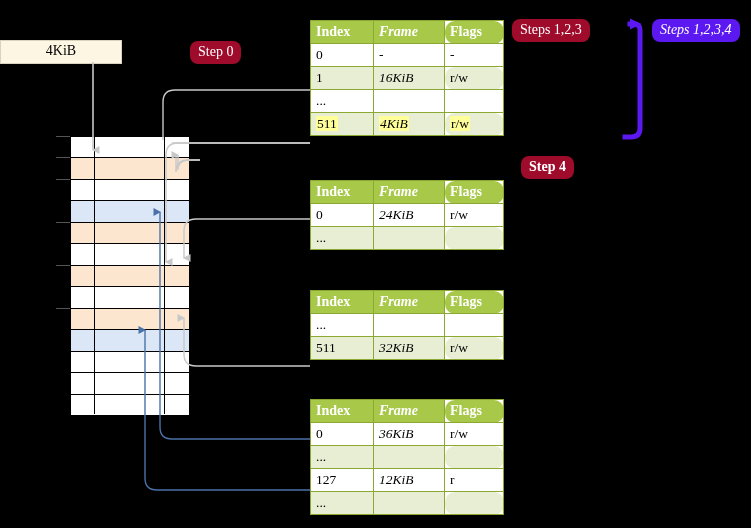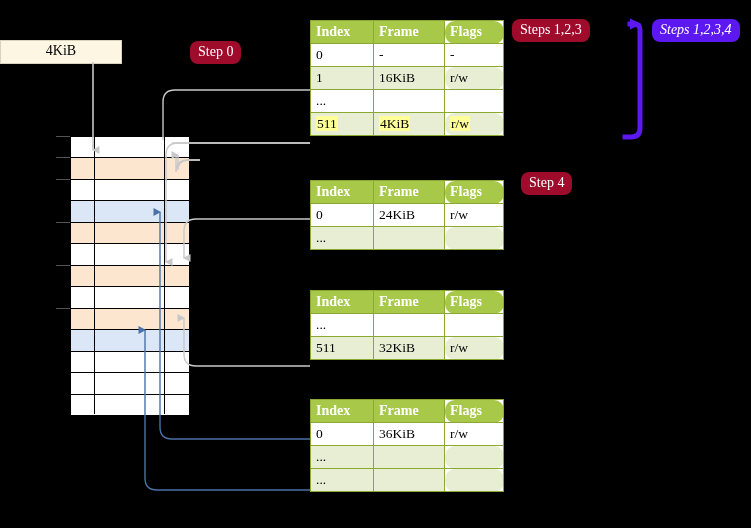--- a/index.html
+++ b/index.html
@@ -19,21 +19,21 @@
   
   .ptable{position:absolute;border-collapse:collapse;background:#fff;
           font-size:13.5px;color:#000;}
   .ptable td,.ptable th{border:1px solid #8aa832;padding:2px 5px;
           text-align:left;font-weight:normal;height:18px;vertical-align:middle;}
   .ptable th{background:#a8c84a;color:#fff;font-weight:bold;font-size:14px;}
   .ptable tr.alt td{background:#e7eed3;}
   .ptable tr.plain td{background:#ffffff;}
   .ptable .hl{background:#ffff99;padding:0 1px;}
   .c-idx{width:52px;}
-  .c-frm{width:60px;}
+  .c-frm{width:60px;font-style:italic;}
   .c-flg{width:48px;border-radius:10px;}
 
   
   #mem{position:absolute;left:70px;top:136px;width:120px;height:279px;
        border:1px solid #000;box-sizing:border-box;}
   #mem .mrow{position:absolute;left:0;width:100%;box-sizing:border-box;
        border-bottom:1px solid #000;}
   #mem .mrow:last-child{border-bottom:none;}
   #mem .vdiv{position:absolute;top:0;bottom:0;width:1px;background:#000;}
   .mtick{position:absolute;height:1px;background:#555;width:14px;left:56px;}
@@ -46,21 +46,21 @@
 <body>
 
 <div class="kib-box" style="left:0px;top:40px;width:120px;height:22px;">
   <span>4KiB</span>
 </div>
 
 <div class="badge badge-red" style="left:190px;top:41px;">
   <span>Step 0</span>
 </div>
 
-<div class="badge badge-red" style="left:521px;top:172px;">
+<div class="badge badge-red" style="left:521px;top:156px;font-weight:bold;">
   <span>Step 4</span>
 </div>
 
 <div class="badge badge-red" style="left:512px;top:19px;">
   <span>Steps 1,2,3</span>
 </div>
 
 <div class="badge badge-blue" style="left:652px;top:19px;">
   <span>Steps 1,2,3,4</span>
 </div>
@@ -171,20 +171,25 @@
       <tr class="plain">
         <td class="c-idx">0</td>
         <td class="c-frm">36KiB</td>
         <td class="c-flg">r/w</td>
       </tr>
       <tr class="alt">
         <td class="c-idx">...</td>
         <td class="c-frm"></td>
         <td class="c-flg"></td>
       </tr>
+      <tr class="plain">
+        <td class="c-idx">127</td>
+        <td class="c-frm">12KiB</td>
+        <td class="c-flg">r</td>
+      </tr>
       <tr class="alt">
         <td class="c-idx">...</td>
         <td class="c-frm"></td>
         <td class="c-flg"></td>
       </tr>
     </tbody>
   </table>
 
 <svg class="ovl">
   <defs>

